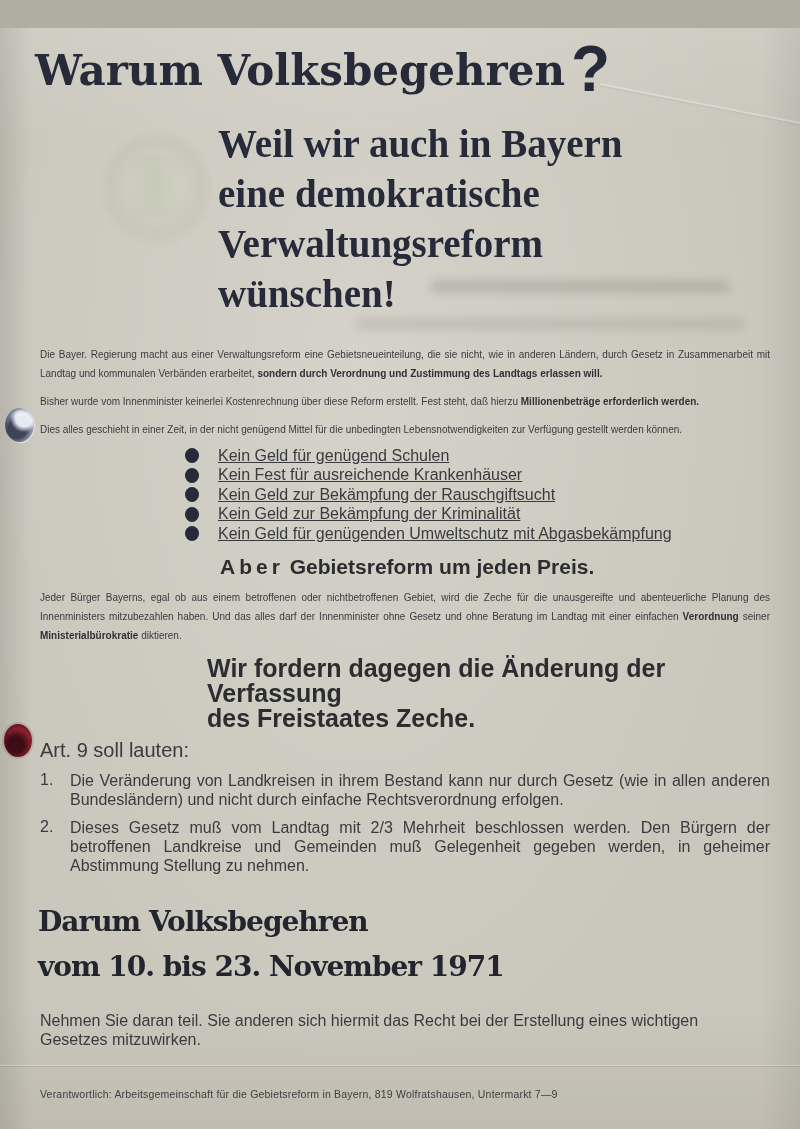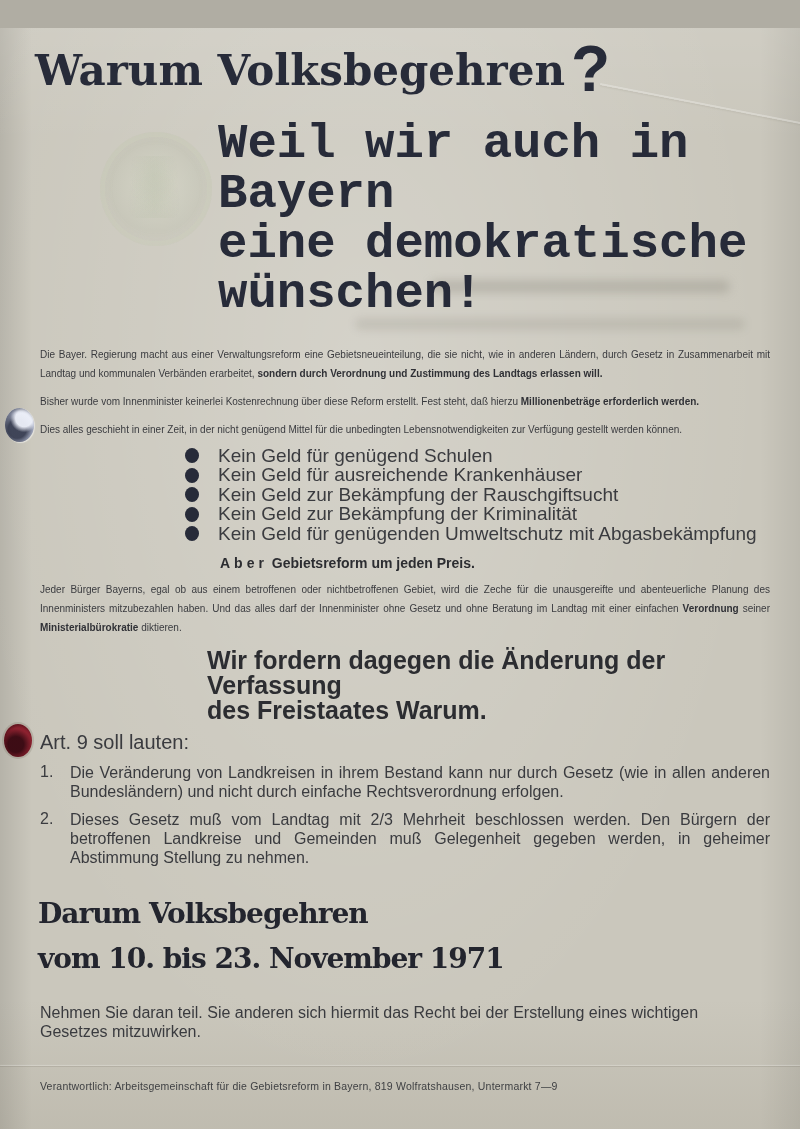--- a/index.html
+++ b/index.html
@@ -27,42 +27,42 @@
     font-family:"DejaVu Serif","Liberation Serif",serif;
     font-weight:bold;font-size:42px;letter-spacing:0px;color:#272b39;
   }
   .main-title .q{
     font-family:"Liberation Sans",sans-serif;
     font-weight:bold;font-size:64px;color:#272b39;
     display:inline-block;position:relative;top:6px;margin-left:6px;line-height:0;
   }
   .subtitle{
     margin:24px 0 0 178px;
-    font-family:Liberation Mono, monospace;
-    font-weight:bold;font-size:49px;line-height:50px;color:#272b39;
+    font-family:Liberation Serif, serif;
+    font-weight:bold;font-size:39px;line-height:50px;color:#272b39;
   }
 
   
   .para{
     font-size:10px;line-height:19px;color:#3a3b3f;
     text-align:justify;width:730px;margin-top:9px;
   }
   .para b{color:#303136;}
   .p-first{margin-top:26px;}
 
   .bullets{margin:7px 0 0 145px;}
   .bullet-row{display:flex;align-items:center;height:19.5px;}
   .bullet-dot{
     width:14px;height:15px;border-radius:50%;
     background:#272b39;flex:0 0 auto;margin-right:19px;
   }
-  .bullet-text{font-size:19px;color:#3a3b3f;white-space:nowrap;}
+  .bullet-text{font-size:16px;color:#3a3b3f;white-space:nowrap;text-decoration:underline;}
 
   .aber-heading{
-    margin:11px 0 0 180px;font-size:14px;font-weight:bold;color:#2c2d31;white-space:nowrap;
+    margin:11px 0 0 180px;font-size:21px;font-weight:bold;color:#2c2d31;white-space:nowrap;
   }
   .aber-heading .spaced{letter-spacing:4px;}
 
   .demand-heading{
     margin:11px 0 0 167px;font-size:25px;font-weight:bold;color:#2c2d31;line-height:25px;
   }
 
   .art-intro{font-size:20px;color:#3a3b3f;margin-top:8px;}
   .articles{margin-top:6px;}
   .article{display:flex;width:730px;margin-top:9px;}
@@ -142,37 +142,38 @@
 
   <div class="content">
 
     <div class="main-title">
       <span class="t">Warum Volksbegehren</span><span class="q">?</span>
     </div>
 
     <div class="subtitle">
       <div>Weil wir auch in Bayern</div>
       <div>eine demokratische</div>
+      <div>Verwaltungsreform</div>
       <div>wünschen!</div>
     </div>
 
     <div class="para p-first"><span>Die Bayer. Regierung macht aus einer Verwaltungsreform eine Gebietsneueinteilung, die sie nicht, wie in anderen Ländern, durch Gesetz in Zusammenarbeit mit Landtag und kommunalen Verbänden erarbeitet, </span><b>sondern durch Verordnung und Zustimmung des Landtags erlassen will.</b></div>
 
     <div class="para"><span>Bisher wurde vom Innenminister keinerlei Kostenrechnung über diese Reform erstellt. Fest steht, daß hierzu </span><b>Millionenbeträge erforderlich werden.</b></div>
 
     <div class="para">Dies alles geschieht in einer Zeit, in der nicht genügend Mittel für die unbedingten Lebensnotwendigkeiten zur Verfügung gestellt werden können.</div>
 
     <div class="bullets">
       <div class="bullet-row">
         <span class="bullet-dot"></span>
         <span class="bullet-text">Kein Geld für genügend Schulen</span>
       </div>
       <div class="bullet-row">
         <span class="bullet-dot"></span>
-        <span class="bullet-text">Kein Geld für ausreichende Krankenhäuser</span>
+        <span class="bullet-text">Kein Fest für ausreichende Krankenhäuser</span>
       </div>
       <div class="bullet-row">
         <span class="bullet-dot"></span>
         <span class="bullet-text">Kein Geld zur Bekämpfung der Rauschgiftsucht</span>
       </div>
       <div class="bullet-row">
         <span class="bullet-dot"></span>
         <span class="bullet-text">Kein Geld zur Bekämpfung der Kriminalität</span>
       </div>
       <div class="bullet-row">
@@ -180,21 +181,21 @@
         <span class="bullet-text">Kein Geld für genügenden Umweltschutz mit Abgasbekämpfung</span>
       </div>
     </div>
 
     <div class="aber-heading"><span class="spaced">Aber</span><span> Gebietsreform um jeden Preis.</span></div>
 
     <div class="para"><span>Jeder Bürger Bayerns, egal ob aus einem betroffenen oder nichtbetroffenen Gebiet, wird die Zeche für die unausgereifte und abenteuerliche Planung des Innenministers mitzubezahlen haben. Und das alles darf der Innenminister ohne Gesetz und ohne Beratung im Landtag mit einer einfachen </span><b>Verordnung</b><span> seiner </span><b>Ministerialbürokratie</b><span> diktieren.</span></div>
 
     <div class="demand-heading">
       <div>Wir fordern dagegen die Änderung der Verfassung</div>
-      <div>des Freistaates Warum.</div>
+      <div>des Freistaates Zeche.</div>
     </div>
 
     <div class="art-intro">Art. 9 soll lauten:</div>
 
     <div class="articles">
       <div class="article">
         <span class="num">1.</span>
         <span class="txt">Die Veränderung von Landkreisen in ihrem Bestand kann nur durch Gesetz (wie in allen anderen Bundesländern) und nicht durch einfache Rechtsverordnung erfolgen.</span>
       </div>
       <div class="article">

